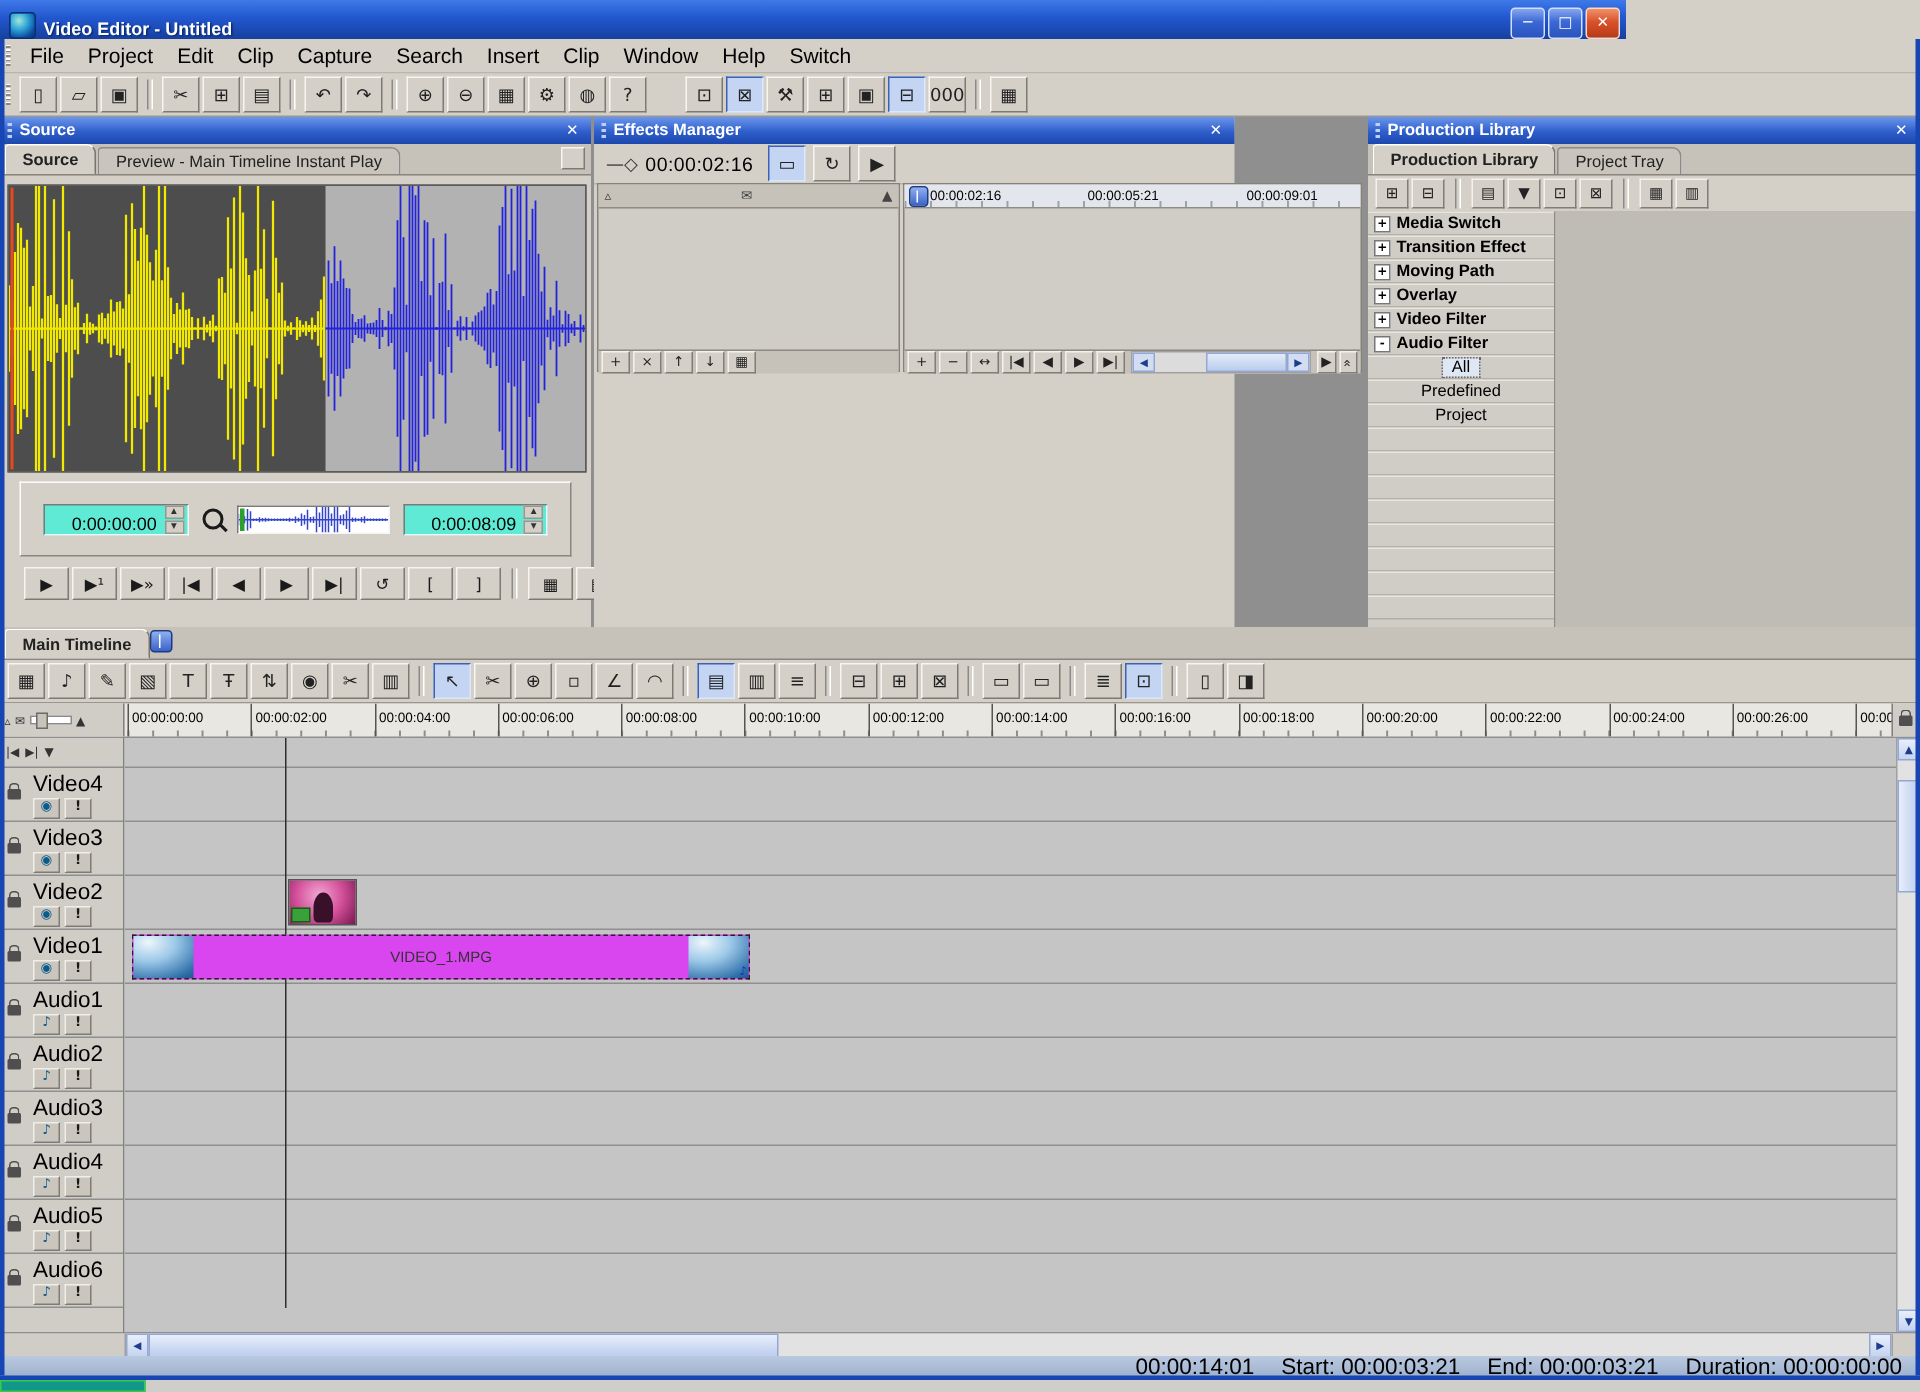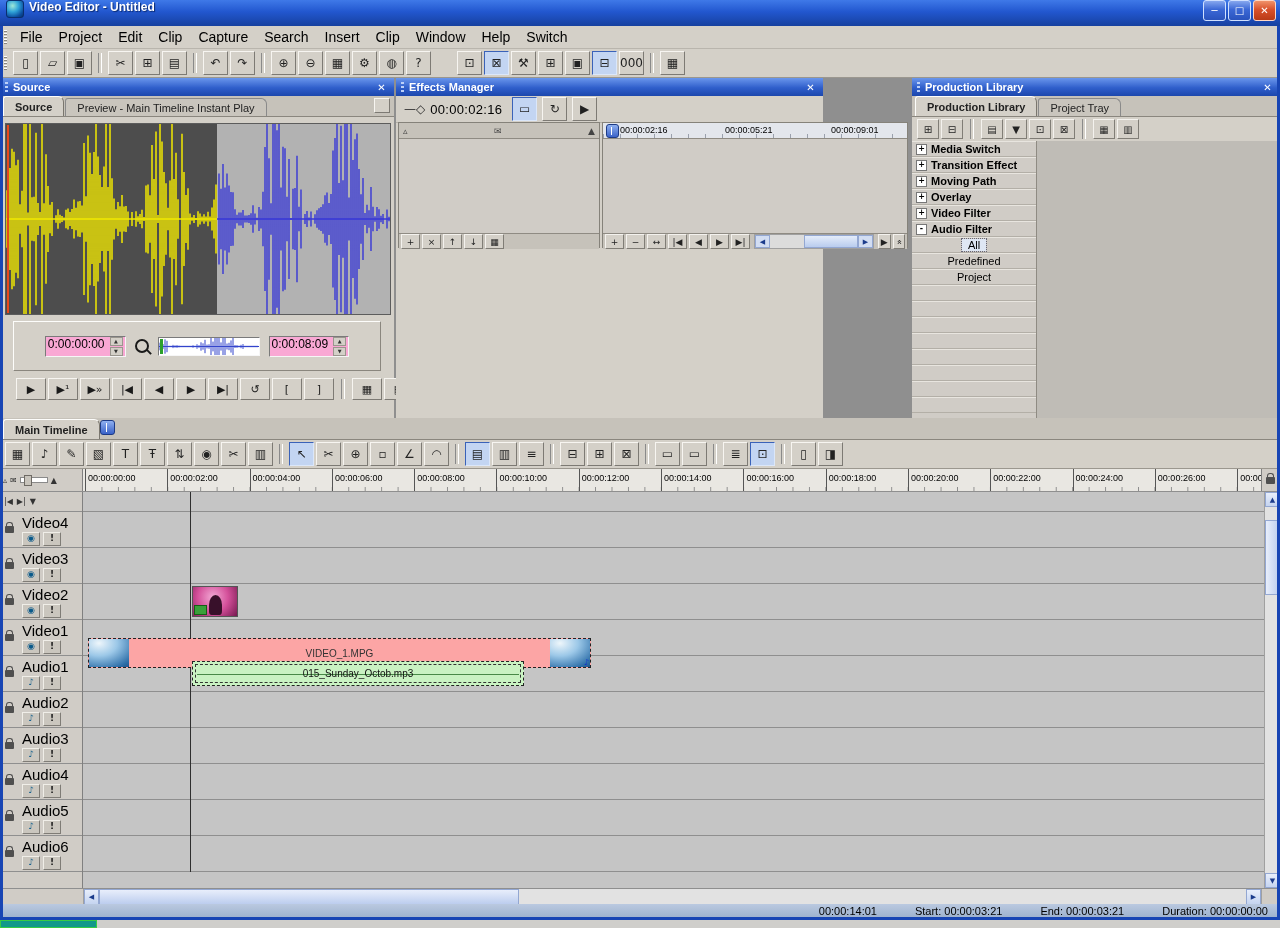--- a/index.html
+++ b/index.html
@@ -2,22 +2,22 @@
 <html><head>
 <meta charset="utf-8">
 <style>
   html,body{margin:0;padding:0}
   body{width:1280px;height:928px;position:relative;overflow:hidden;background:#d4d0c8;
        font-family:"Liberation Sans",sans-serif;font-size:11px;color:#000;-webkit-font-smoothing:antialiased}
   .abs{position:absolute}
   .glyph{font-family:"DejaVu Sans",sans-serif}
 
   
-  .titlebar{left:0;top:0;width:1280px;height:26px;background:linear-gradient(180deg,#3f79e8 0%,#2257cf 45%,#16409f 100%);
-            display:flex;align-items:flex-start;padding:0 4px;box-sizing:border-box;color:#fff}
+  .titlebar{left:0;top:0;width:1084px;height:26px;background:linear-gradient(180deg,#3f79e8 0%,#2257cf 45%,#16409f 100%);
+            display:flex;align-items:flex-end;padding:0 4px;box-sizing:border-box;color:#fff}
   .app-icon{width:16px;height:16px;border-radius:3px;margin:0 5px 0 2px;
             background:radial-gradient(circle at 35% 30%,#9fe8d8 0%,#2fa3d8 40%,#0c4fa0 75%,#06306e 100%);
             border:1px solid #0a2f6e}
   .title-text{font-weight:bold;font-size:12px;text-shadow:1px 1px 1px #0a2a70}
   .win-btns{margin-left:auto;display:flex;gap:2px}
   .winbtn{width:21px;height:19px;display:grid;place-items:center;font-size:10px;color:#fff;border-radius:3px;
           background:linear-gradient(180deg,#86a7ee,#3b68d6 45%,#2a53bd);border:1px solid #cfe0ff;font-family:"DejaVu Sans",sans-serif}
   .winbtn.close{background:linear-gradient(180deg,#f0926a,#d9512b 45%,#b93a17);border-color:#ffd7c4}
   .win-edge{background:#1845b4;z-index:60}
 
@@ -48,22 +48,22 @@
                  border:1px solid;border-color:#f7f5f1 #7d7a74 #7d7a74 #f7f5f1}
 
   
   .preview{left:5px;top:45px;width:384px;height:190px;border:1px solid #5c5c5c;background:#4d4d4d;display:flex;overflow:hidden}
   .preview::before{content:"";position:absolute;left:1px;top:1px;bottom:1px;width:2px;background:#e8481c;z-index:3}
   .wave-dark{width:211px;height:100%;background:#4d4d4d;position:relative}
   .wave-light{width:173px;height:100%;background:#b2b2b2;position:relative}
   .wave-dark svg,.wave-light svg,.wave-mini svg{position:absolute;left:0;top:0}
   .src-controls{left:13px;top:243px;width:368px;height:50px;border:1px solid;border-color:#fdfdfb #8a867e #8a867e #fdfdfb;
                 background:#d4d0c8;display:flex;align-items:center;justify-content:center;gap:9px;box-sizing:border-box}
-  .timebox{display:flex;align-items:flex-start;background:#f9a8d4;border:1px solid;border-color:#7a7a7a #f6f6f6 #f6f6f6 #7a7a7a;
-           height:19px;padding:0 2px 0 2px;font-size:12px}
+  .timebox{display:flex;align-items:flex-end;background:#5eead4;border:1px solid;border-color:#7a7a7a #f6f6f6 #f6f6f6 #7a7a7a;
+           height:19px;padding:0 2px 0 18px;font-size:12px}
   .spins{display:flex;flex-direction:column;margin-left:5px;gap:1px}
   .spin{width:11px;height:7px;font-size:5px;line-height:6px;text-align:center;background:#d4d0c8;border:1px solid #9a968e;color:#333;
         font-family:"DejaVu Sans",sans-serif}
   .mag{position:relative;width:10px;height:10px;border:2px solid #1a1a1a;border-radius:50%}
   .mag::after{content:"";position:absolute;width:6px;height:2px;background:#1a1a1a;transform:rotate(45deg);right:-5px;bottom:-2px}
   .wave-mini{width:100px;height:17px;background:#fff;border:1px solid;border-color:#7a7a7a #f6f6f6 #f6f6f6 #7a7a7a;position:relative;overflow:hidden}
   .wave-mini::before{content:"";position:absolute;left:1px;top:1px;bottom:1px;width:3px;background:#2ca02c;z-index:2}
   .transport{left:16px;top:300px;display:flex;align-items:center;gap:2px}
   .tr-btn{min-width:24px;height:20px;display:grid;place-items:center;font-size:11px;padding:0 2px;background:#d4d0c8;color:#1a1a1a;
           border:1px solid;border-color:#f7f5f1 #7d7a74 #7d7a74 #f7f5f1;font-family:"DejaVu Sans",sans-serif}
@@ -132,21 +132,21 @@
   .trk-name{font-size:15px}
   .trk-icons{display:flex;gap:3px}
   .trk-btn{width:16px;height:12px;font-size:9px;line-height:11px;text-align:center;background:#cac6be;color:#0a5a8a;
            border:1px solid;border-color:#f0eee8 #7f7c76 #7f7c76 #f0eee8;font-family:"DejaVu Sans",sans-serif}
   .trk-btn.warn{color:#1a1a1a;font-weight:bold}
   .trk-area{flex:1;position:relative;background:#c5c5c5;overflow:hidden}
   .crow{height:36px;box-sizing:border-box;border-bottom:1px solid #8f8f8f;position:relative}
   .crow.sliver-row{height:20px}
   .playhead{position:absolute;left:107px;top:0;width:1px;height:380px;background:#2f2f2f;z-index:3}
   .clip{position:absolute;z-index:5;box-sizing:border-box}
-  .clip-video1{left:5px;top:18px;height:30px;width:503px;display:flex;border:1px dashed #222;background:#fca5a5}
+  .clip-video1{left:5px;top:3px;height:30px;width:412px;display:flex;border:1px dashed #222;background:#d946ef}
   .clip-thumb{width:40px;height:100%;flex:0 0 auto;position:relative;
               background:radial-gradient(130% 130% at 25% 15%,#eef6fb 0%,#9cc8e8 35%,#2c6ea8 75%,#173f70 100%)}
   .clip-badge{position:absolute;right:1px;bottom:0;font-size:8px;color:#1433cc;font-family:"DejaVu Sans",sans-serif}
   .clip-body{flex:1;display:grid;place-items:center;font-size:10px;color:#333}
   .clip-video2{left:109px;top:2px;width:46px;height:31px;border:1px solid #555;
                background:radial-gradient(circle at 45% 35%,#f2a8d4 0%,#d4509a 50%,#76184f 100%)}
   .clip-video2::before{content:"";position:absolute;left:16px;top:8px;width:13px;height:20px;background:#38102a;border-radius:50% 50% 20% 20%}
   .clip-video2::after{content:"";position:absolute;left:1px;bottom:1px;width:11px;height:8px;background:#3aa03a;border:1px solid #185c18}
   .clip-audio1{left:109px;top:5px;width:332px;height:25px;background:#c9f2c2;border:1px dashed #222;outline:1px dashed #333;outline-offset:-4px;
                display:grid;place-items:center;font-size:10px;color:#111}
@@ -161,21 +161,21 @@
   .hs-corner{width:83px;border-right:1px solid #a0a0a0;background:#d0ccc6}
   .hscroll{flex:1;display:flex;align-items:stretch;background:#e2e2e2}
   .hs-btn{width:15px;display:grid;place-items:center;font-size:7px;color:#1c3c8c;background:linear-gradient(180deg,#e8eefb,#c5d4f0);
           border:1px solid #93a7d2;box-sizing:border-box;font-family:"DejaVu Sans",sans-serif}
   .hthumb{width:420px;background:linear-gradient(180deg,#e8eefb,#bccdee);border:1px solid #93a7d2;box-sizing:border-box}
   .hfill{flex:1}
   .hs-rightcorner{width:18px;background:#d0ccc6;border-left:1px solid #a0a0a0}
 
   
   .statusbar{left:0;top:904px;width:1280px;height:14px;background:linear-gradient(180deg,#bac9e0,#9db1cd);
-             display:flex;align-items:center;justify-content:flex-end;gap:38px;padding-right:12px;box-sizing:border-box;font-size:11px}
+             display:flex;align-items:center;justify-content:flex-end;gap:18px;padding-right:12px;box-sizing:border-box;font-size:15px}
   .bottomstrip{left:0;top:920px;width:1280px;height:8px;background:#cfcecb}
   .taskbar-frag{position:absolute;left:0;top:0;width:97px;height:8px;background:#11988a;border:1px solid #37cc44;box-sizing:border-box}
 </style>
 </head>
 <body>
 
 <div class="abs titlebar">
   <div class="app-icon"></div>
   <span class="title-text">Video Editor - Untitled</span>
   <div class="win-btns">
@@ -638,25 +638,20 @@
         <div class="clip clip-video1">
           <div class="clip-thumb"></div>
           <div class="clip-body">
               <span>VIDEO_1.MPG</span>
             </div>
           <div class="clip-thumb">
             <span class="clip-badge">♪</span>
           </div>
         </div>
       </div>
-      <div class="crow">
-        <div class="clip clip-audio1">
-          <span style="position:relative;z-index:2">015_Sunday_Octob.mp3</span>
-        </div>
-      </div>
       <div class="crow"></div>
       <div class="crow"></div>
       <div class="crow"></div>
       <div class="crow"></div>
       <div class="crow"></div>
     </div>
 
     <div class="vscroll">
       <span class="sb-btn">▲</span>
       <span class="vthumb"></span>

